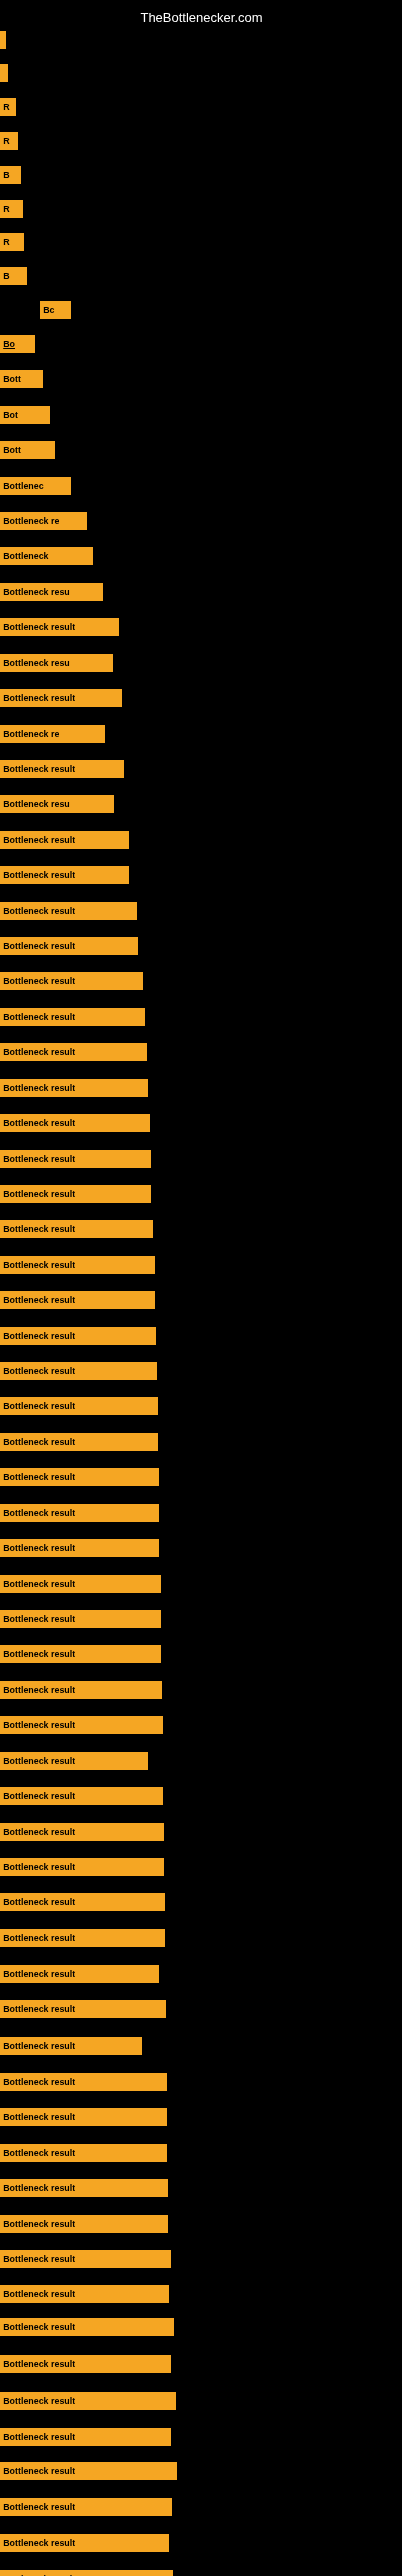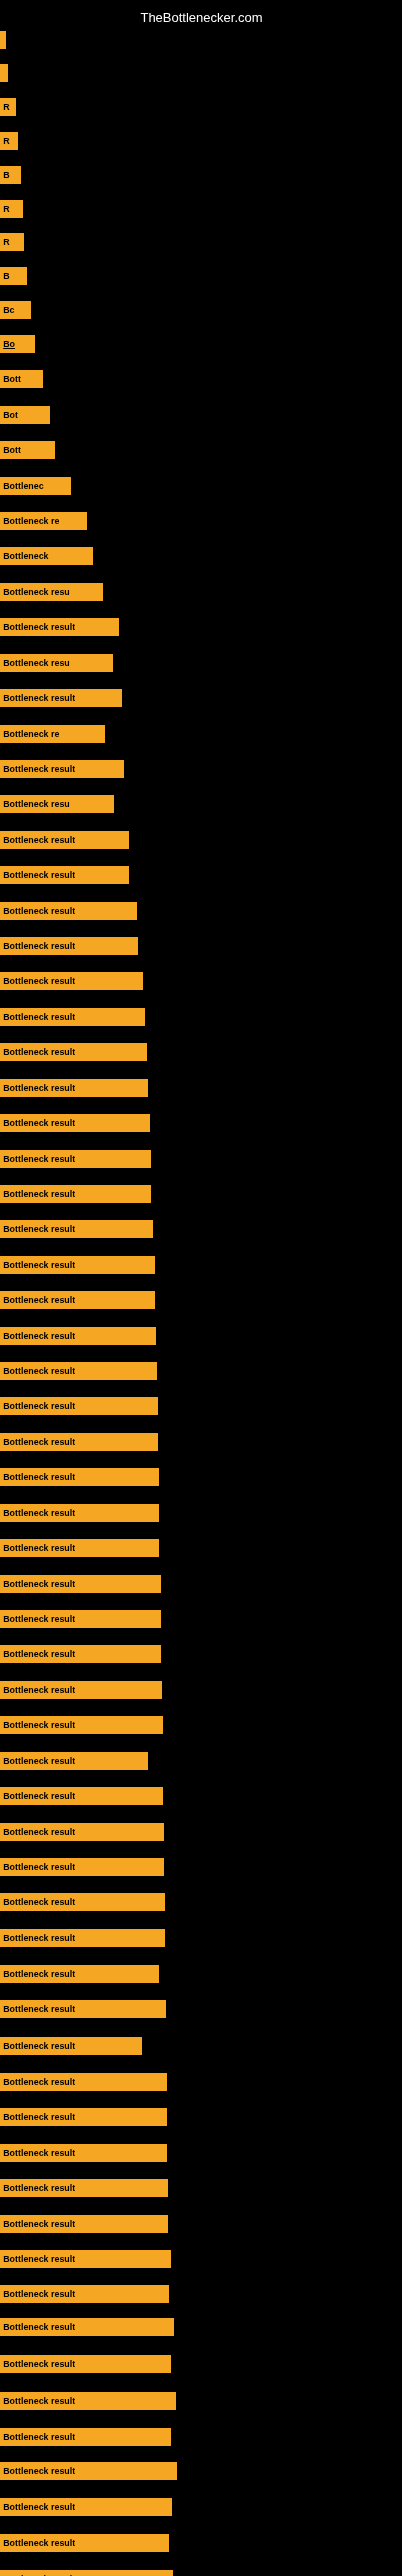--- a/index.html
+++ b/index.html
@@ -83,21 +83,21 @@
 <div class="bar-container" style="top: 233px;">
     <div class="bar" style="width: 24px;">
       <span class="bar-label">R</span>
     </div>
   </div>
 <div class="bar-container" style="top: 267px;">
     <div class="bar" style="width: 27px;">
       <span class="bar-label">B</span>
     </div>
   </div>
-<div class="bar-container" style="top: 301px;">
+<div class="bar-container" style="top: 301px; padding-left: 40px;">
     <div class="bar" style="width: 31px;">
       <span class="bar-label">Bc</span>
     </div>
   </div>
 <div class="bar-container" style="top: 335px;">
     <div class="bar" style="width: 35px; text-decoration: underline;">
       <span class="bar-label">Bo</span>
     </div>
   </div>
 <div class="bar-container" style="top: 370px;">

